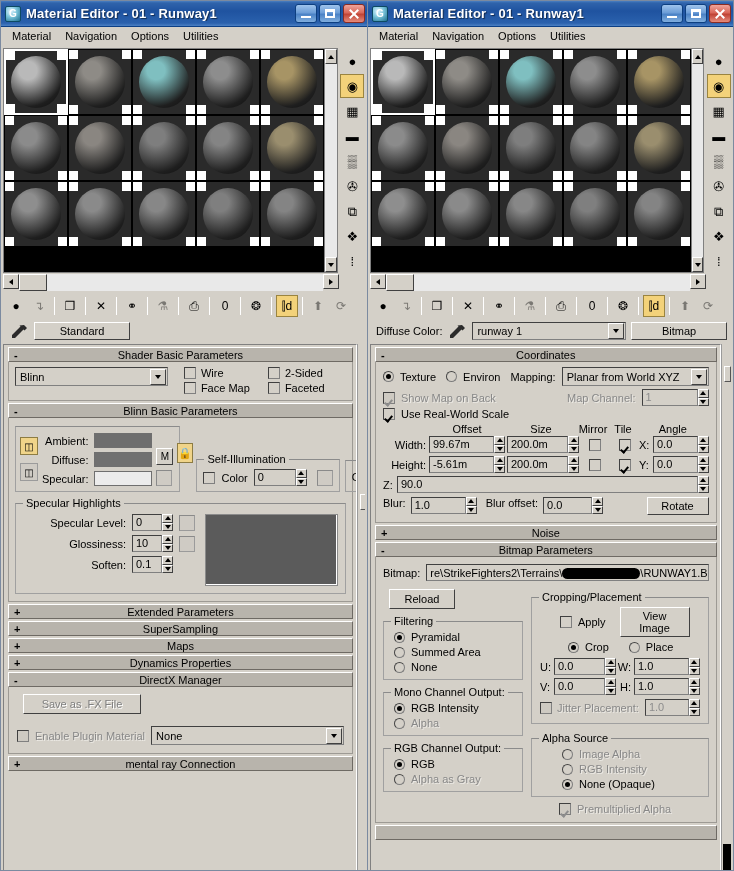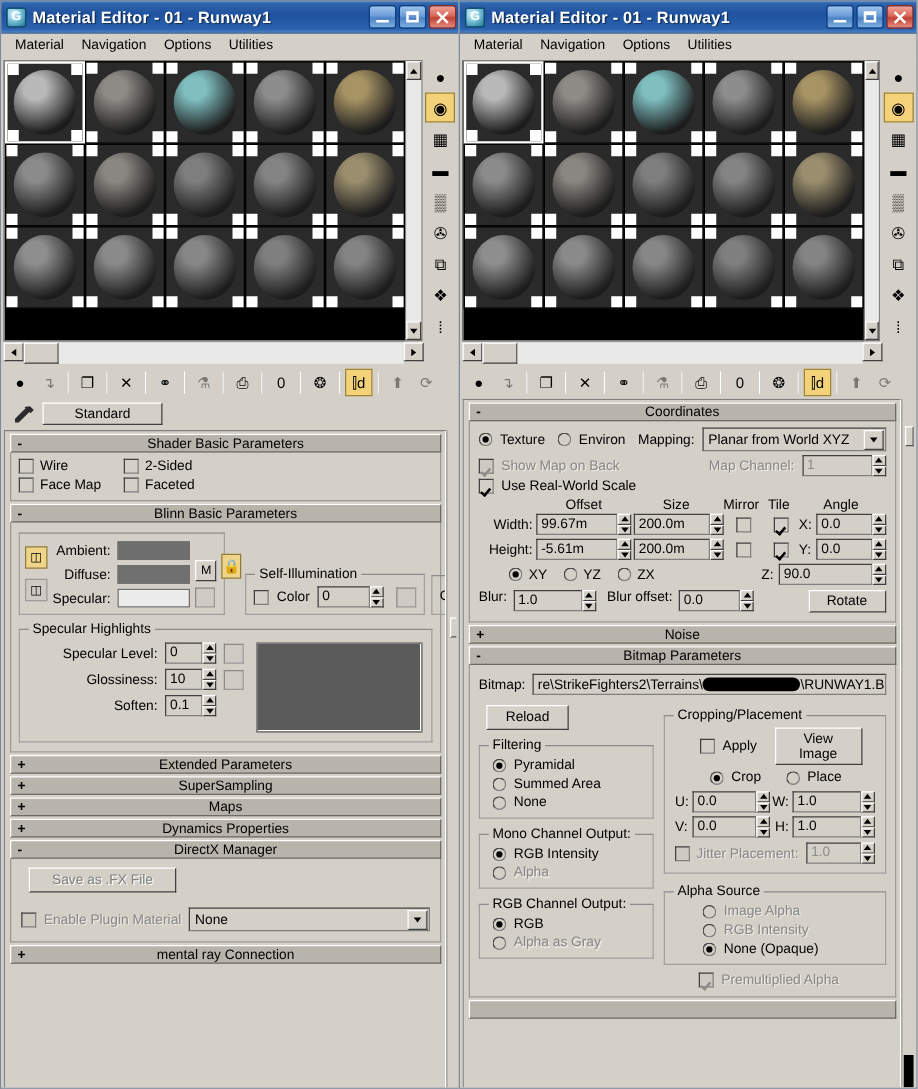--- a/index.html
+++ b/index.html
@@ -429,20 +429,26 @@
       <div class="rollarea">
         <div class="rollinner">
 
           <div class="rollout">
             <div class="rhead">
               <span class="pm">-</span>
               <span>Shader Basic Parameters</span>
             </div>
             <div class="rbody">
               <div style="display:flex;align-items:flex-start;gap:16px;">
+                <div class="combo" style="width:138px;height:19px;">
+                  <div class="cval">Blinn</div>
+                  <div class="cbtn">
+                      <div class="ar ar-dn"></div>
+                    </div>
+                </div>
                 <div style="display:grid;grid-template-columns:78px 78px;gap:3px 6px;">
                   <label style="display:flex;align-items:center;gap:5px;">
                     <span class="chk"></span>
                     <span class="lbl">Wire</span>
                   </label>
                   <label style="display:flex;align-items:center;gap:5px;">
                     <span class="chk"></span>
                     <span class="lbl">2-Sided</span>
                   </label>
                   <label style="display:flex;align-items:center;gap:5px;">
@@ -890,20 +896,35 @@
           </div>
           <span class="tsep"></span>
           <div class="tbtn dim">
             <span style="font-size:12px;">⬆</span>
           </div>
           <div class="tbtn dim">
             <span style="font-size:12px;">⟳</span>
           </div>
         </div>
 
+      <div class="namerow">
+        <span class="lbl">Diffuse Color:</span>
+        <div class="eyedropper">
+          <svg width="17" height="15" viewBox="0 0 17 15">
+              <path d="M13 1 L16 4 L13.5 6.5 L12.5 5.5 L4 14 L1 14 L1 11 L9.5 2.5 L8.5 1.5 Z" fill="#2b2b2b"></path>
+            </svg>
+        </div>
+        <div class="combo" style="flex:1 1 auto;">
+          <div class="cval">runway 1</div>
+          <div class="cbtn">
+              <div class="ar ar-dn"></div>
+            </div>
+        </div>
+        <div class="btn" style="width:96px;">Bitmap</div>
+      </div>
 
       <div class="rollarea">
         <div class="rollinner">
 
           <div class="rollout">
             <div class="rhead">
               <span class="pm">-</span>
               <span>Coordinates</span>
             </div>
             <div class="rbody" style="padding:5px 7px 7px 7px;">
@@ -1035,28 +1056,20 @@
                         <span class="ar ar-up"></span>
                       </div>
                       <div>
                         <span class="ar ar-dn"></span>
                       </div>
                     </span>
                 </span>
               </div>
 
               <div style="display:flex;align-items:center;margin-bottom:4px;">
-                <span style="width:226px;display:flex;align-items:center;gap:5px;padding-left:24px;">
-                  <span class="rad on"></span>
-                  <span class="lbl">XY</span>
-                  <span class="rad" style="margin-left:8px;"></span>
-                  <span class="lbl">YZ</span>
-                  <span class="rad" style="margin-left:8px;"></span>
-                  <span class="lbl">ZX</span>
-                </span>
                 <span class="lbl" style="width:14px;">Z:</span>
                 <span class="spin" style="flex:1;">
                   <span class="fld" style="flex:1;">90.0</span>
                   <span class="arr">
                       <div>
                         <span class="ar ar-up"></span>
                       </div>
                       <div>
                         <span class="ar ar-dn"></span>
                       </div>

